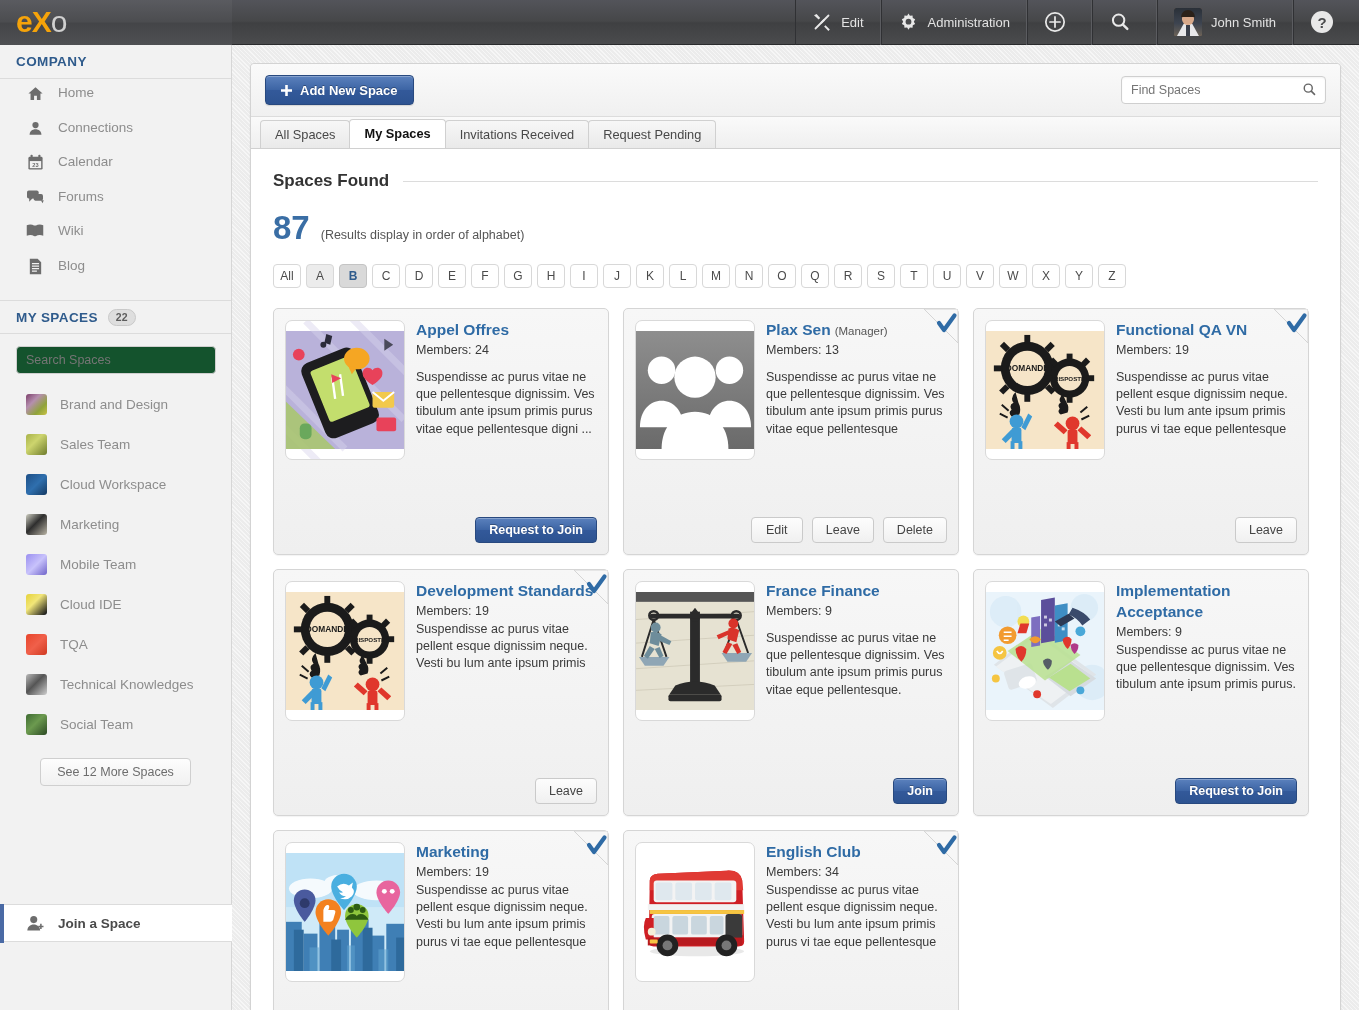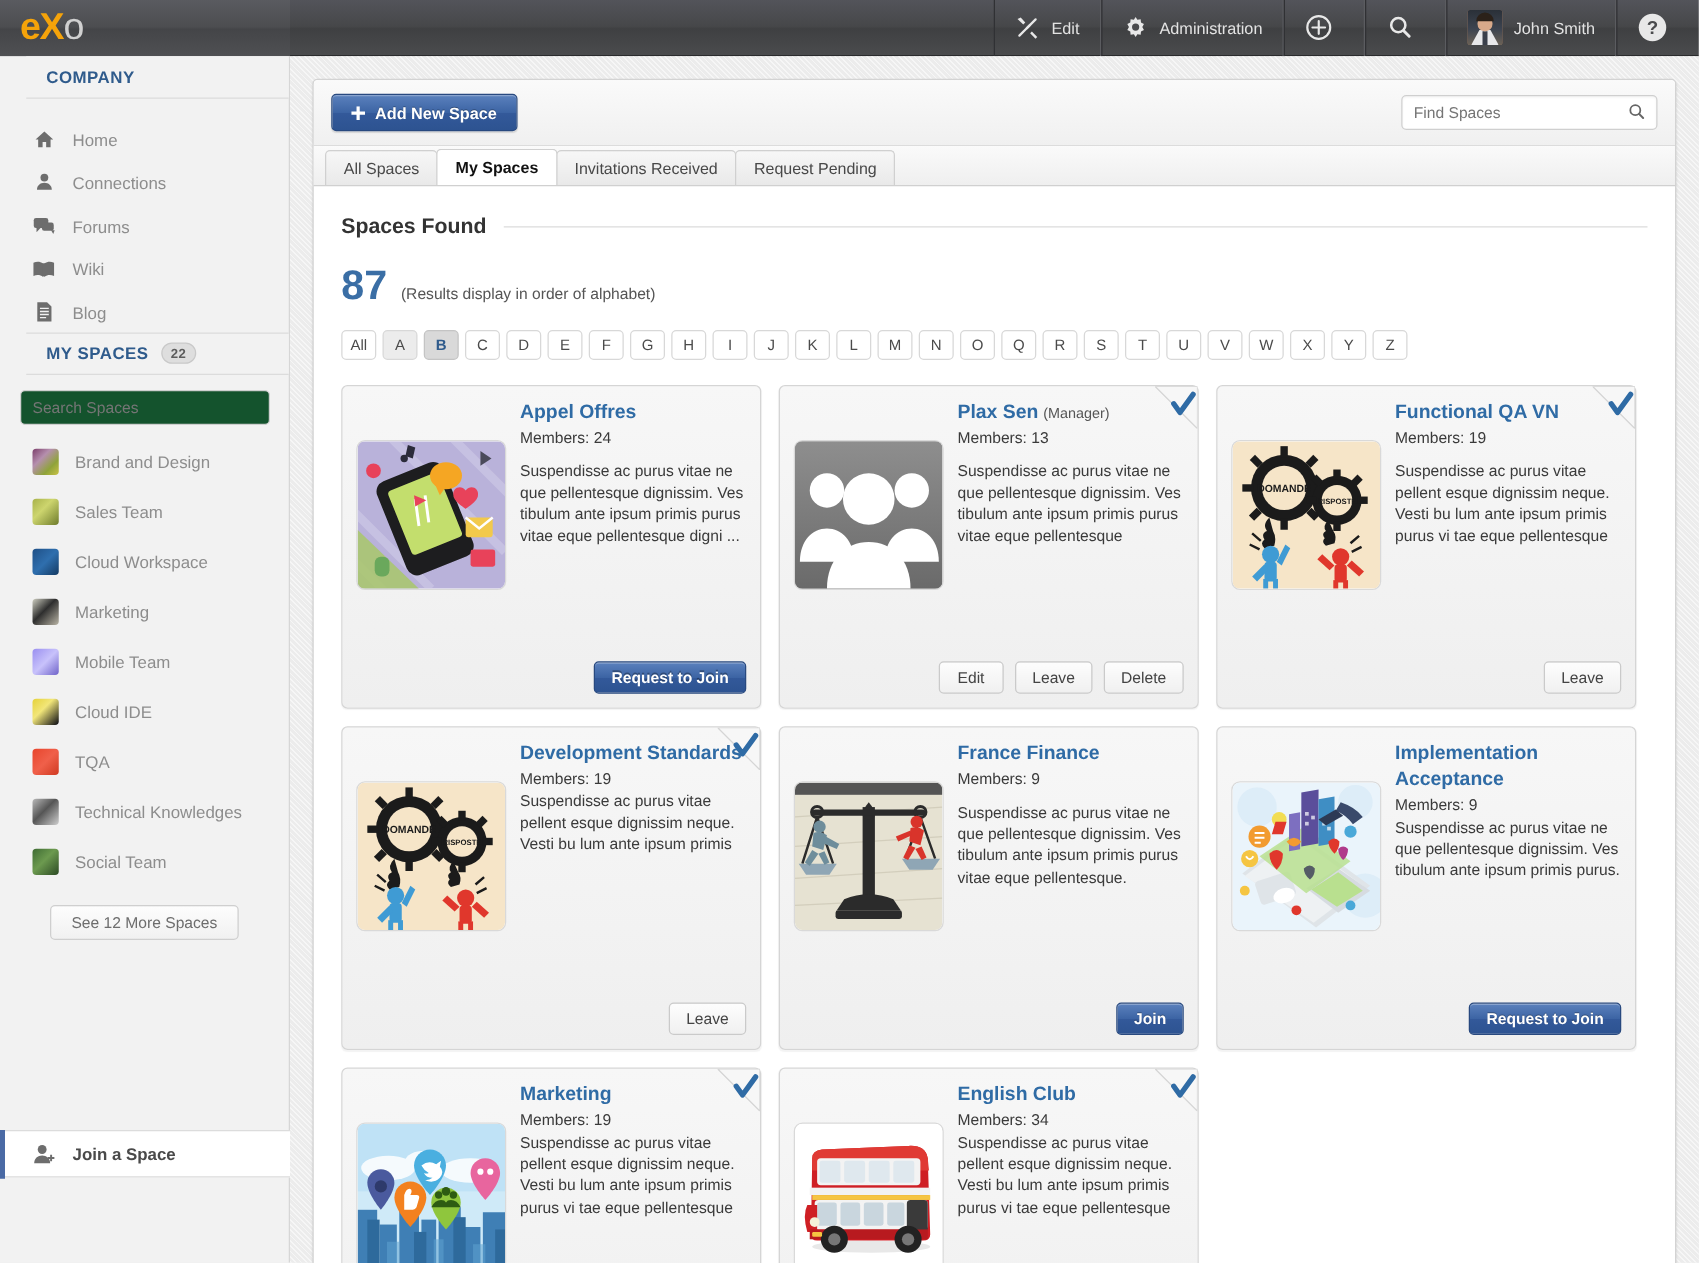--- a/index.html
+++ b/index.html
@@ -63,32 +63,31 @@
     background: #f2f2f2;
     border-right: 1px solid #d6d6d6;
   }
   .side-header {
     height: 34px; display: flex; align-items: center;
     padding-left: 16px;
     font-size: 13.5px; font-weight: bold; color: #2f5b8c;
     letter-spacing: 0.4px;
     border-bottom: 1px solid #dcdcdc;
     background: #f2f2f2;
-    margin-left: 21px;
   }
   .side-header.with-badge { justify-content: flex-start; gap: 10px; }
   .badge-count {
     display: inline-flex; align-items: center; justify-content: center;
     min-width: 28px; height: 17px; padding: 0 6px;
     background: #dedede; border: 1px solid #c9c9c9;
     border-radius: 9px; color: #5d5d5d; font-size: 10.5px; font-weight: bold;
   }
   .nav-list { padding: 6px 0 8px 0; }
   .nav-item {
-    display: flex; align-items: flex-end; gap: 14px;
+    display: flex; align-items: flex-start; gap: 14px;
     height: 34.5px; padding-left: 26px;
     color: #8d8d8d; font-size: 13.5px;
     cursor: pointer;
   }
   .nav-icon { width: 18px; display: inline-flex; justify-content: center; color: #6d6d6d; }
   .nav-icon svg { display: block; fill: #6d6d6d; }
 
   .search-wrap { padding: 12px 16px 6px 16px; }
   .search-spaces {
     width: 200px; height: 28px;
@@ -247,23 +246,23 @@
     border: 1px solid #d5d5d5; border-radius: 5px;
     padding: 11px;
     position: relative;
     display: flex; flex-direction: column;
     box-shadow: 0 1px 1px rgba(0,0,0,.05);
   }
   .card.h-a { min-height: 176px; }
   .card.h-b { min-height: 196px; }
   .card-body { display: flex; gap: 11px; }
   .card-thumb {
-    width: 120px; height: 120px; flex-shrink: 0;
+    width: 120px; height: 140px; flex-shrink: 0;
     border: 1px solid #d9d9d9; border-radius: 7px;
-    background: #fff; overflow: hidden; position: relative; margin-top: 32px;
+    background: #fff; overflow: hidden; position: relative;
   }
   .card-thumb svg { display: block; width: 100%; height: 100%; }
   .card-info { flex: 1; min-width: 0; }
   .card-title {
     font-size: 15.5px; font-weight: bold; color: #2f6ba5;
     line-height: 1.35; cursor: pointer;
   }
   .card-title .role {
     font-size: 11.5px; font-weight: normal; color: #555; margin-left: 4px;
   }
@@ -404,20 +403,32 @@
     <div class="nav-item">
       <span class="nav-icon">
         <svg width="15" height="17" viewBox="0 0 24 24">
             <circle cx="12" cy="6.5" r="5"></circle>
             <path d="M2.5 22c0-5.5 4.2-9 9.5-9s9.5 3.5 9.5 9z"></path>
           </svg>
       </span>
       <span>Connections</span>
     </div>
 
+    <div class="nav-item">
+      <span class="nav-icon">
+        <svg width="17" height="17" viewBox="0 0 24 24">
+          <rect x="2" y="4" width="20" height="18" rx="2"></rect>
+          <rect x="4" y="10" width="16" height="10" fill="#f2f2f2"></rect>
+          <rect x="5" y="1" width="3" height="5" rx="1.2"></rect>
+            <rect x="16" y="1" width="3" height="5" rx="1.2"></rect>
+          <text x="12" y="19" text-anchor="middle" font-family="Liberation Sans, sans-serif" font-size="8" font-weight="bold" fill="#6d6d6d">23</text>
+        </svg>
+      </span>
+      <span>Calendar</span>
+    </div>
 
 
     <div class="nav-item">
       <span class="nav-icon">
         <svg width="18" height="16" viewBox="0 0 24 22">
             <rect x="1" y="2" width="16" height="11" rx="2.5"></rect>
             <path d="M4 12.5h5l-5 5z"></path>
             <rect x="10" y="7" width="13" height="9" rx="2.5"></rect>
             <path d="M20 15.5h4l-1.5 4z"></path>
           </svg>

